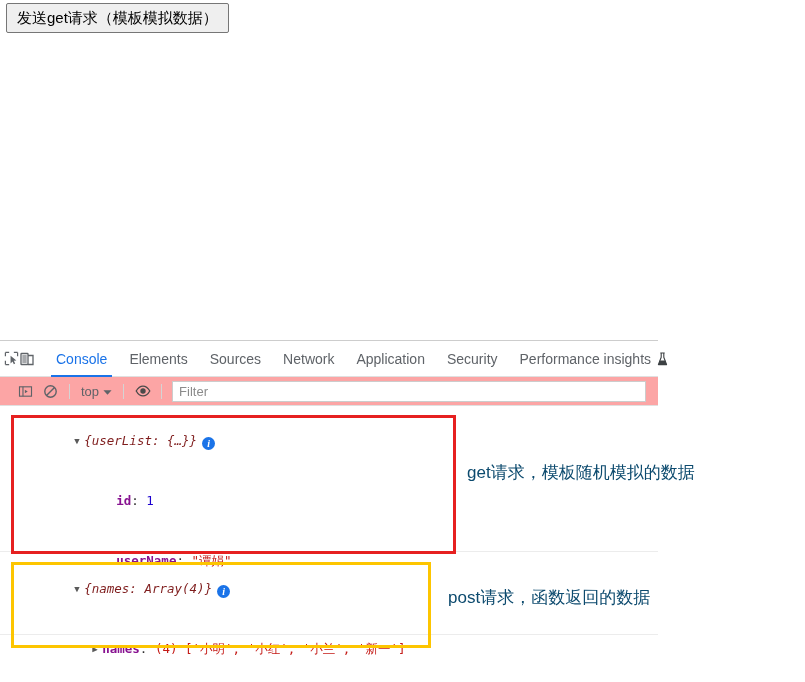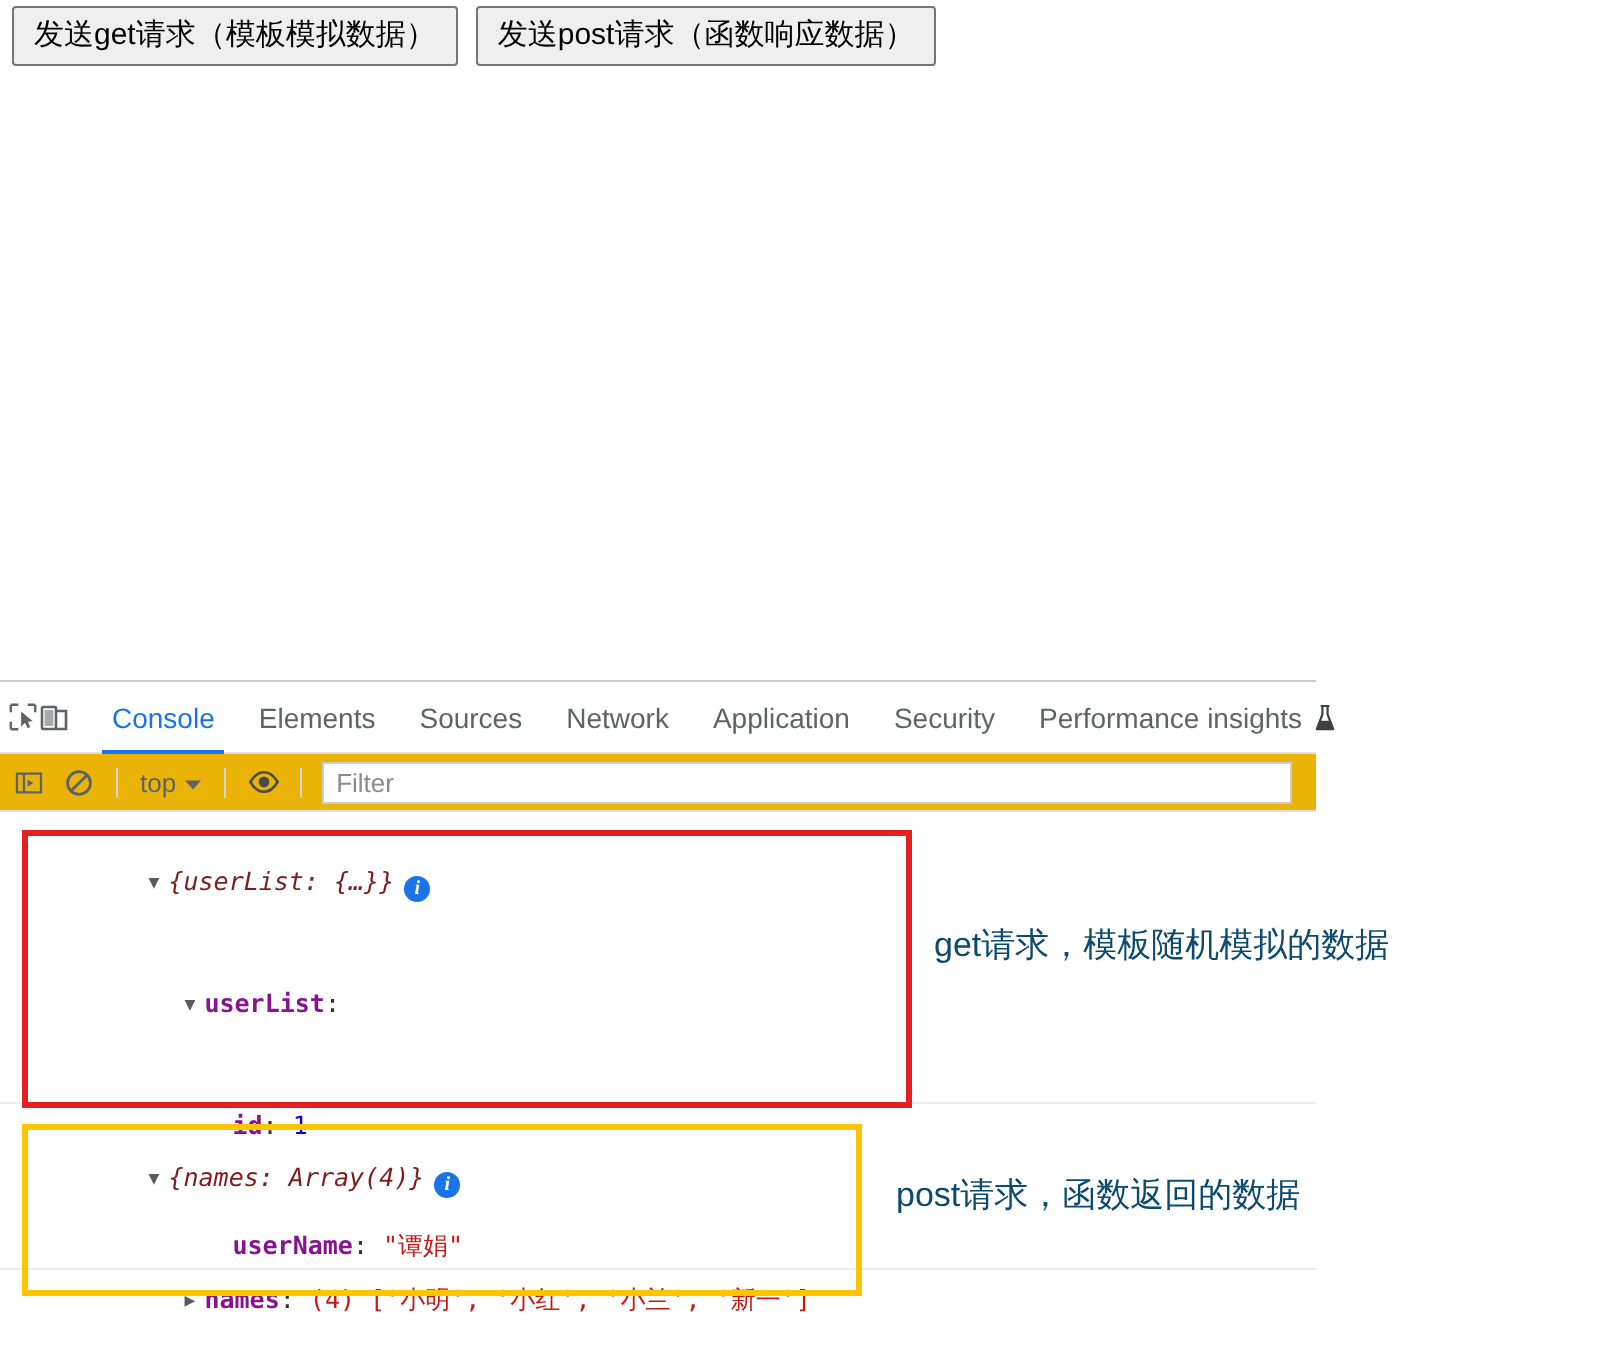--- a/index.html
+++ b/index.html
@@ -16,20 +16,21 @@
     position: absolute;
     left: 0; top: 0;
     width: 805px; height: 340px;
     background: #ffffff;
   }
   #button-bar {
     position: absolute;
     left: 6px; top: 3px;
     display: flex;
     gap: 9px;
+    flex-direction: column;
   }
   .page-button {
     background: #efefef;
     border: 1px solid #767676;
     border-radius: 2px;
     padding: 4px 10px 5px 10px;
     font-family: "Liberation Sans", sans-serif;
     font-size: 15px;
     line-height: 19px;
     color: #000000;
@@ -87,22 +88,22 @@
     background: #1a73e8;
   }
   .tab .beaker { margin-left: 6px; display: inline-flex; }
 
   
   #console-toolbar {
     height: 29px;
     display: flex;
     align-items: center;
     border-bottom: 1px solid #e0e0e0;
-    background: #eab308;
-    padding-left: 2px;
+    background: #fca5a5;
+    padding-left: 13px;
   }
   .ct-btn {
     width: 25px; height: 24px;
     display: flex; align-items: center; justify-content: center;
     cursor: pointer; border-radius: 2px;
   }
   .ct-sep { width: 1px; height: 15px; background: #d4d4d4; margin: 0 6px; }
   #context-select {
     display: flex; align-items: center; gap: 4px;
     font-size: 13px; color: #5f6368;
@@ -202,21 +203,20 @@
   }
   #anno-get { left: 467px; top: 461px; }
   #anno-post { left: 448px; top: 586px; }
 </style>
 </head>
 <body>
 
 <div id="page-area">
   <div id="button-bar">
     <button class="page-button">发送get请求（模板模拟数据）</button>
-    <button class="page-button">发送post请求（函数响应数据）</button>
   </div>
 </div>
 
 <div id="devtools">
 
   <div id="tabbar">
 
     <div class="tb-icon-btn" title="Inspect">
       <svg width="15" height="15" viewBox="0 0 16 16">
         <path d="M1.5 1.5 h4 M1.5 1.5 v4 M14.5 1.5 h-4 M14.5 1.5 v4 M1.5 14.5 h4 M1.5 14.5 v-4" stroke="#5f6368" stroke-width="1.3" fill="none"></path>
@@ -304,23 +304,20 @@
 
     <input id="filter-input" type="text" placeholder="Filter" style="">
   </div>
 
   <div id="console-log">
 
     <div class="msg" style="top: 3px; position: absolute; left: 0px; right: 0px;">
       <div class="row">
         <span class="tri open"></span><span class="preview">{userList: {…}}</span><span class="info-icon">i</span>
       </div>
-      <div class="row" style="padding-left:18px;">
-        <span class="tri open"></span><span class="key">userList</span><span class="punct">:</span>
-      </div>
       <div class="row" style="padding-left:42px;">
         <span class="key">id</span><span class="punct">:</span><span>&nbsp;</span><span class="num">1</span>
       </div>
       <div class="row" style="padding-left:42px;">
         <span class="key">userName</span><span class="punct">:</span><span>&nbsp;</span><span class="str">"谭娟"</span>
       </div>
 
     </div>
 
     <div class="msg-sep" style="top:145px;"></div>

